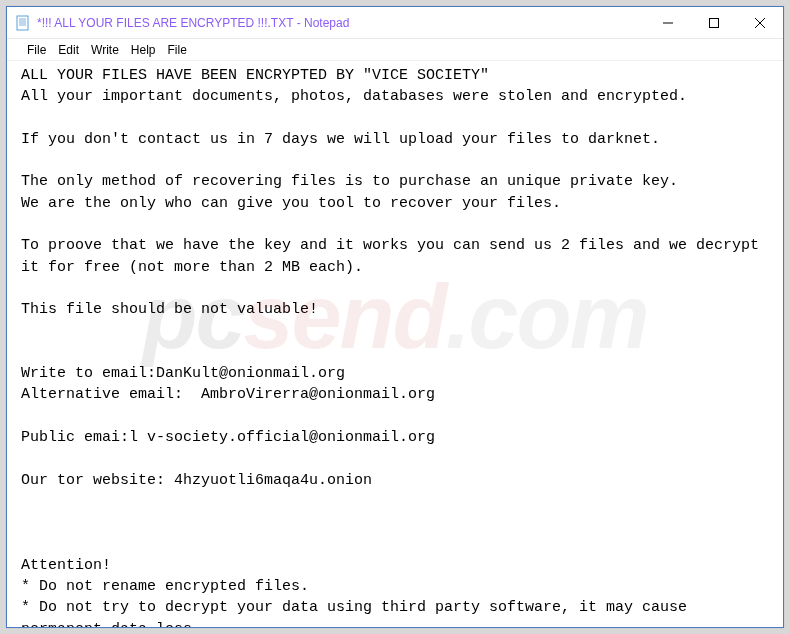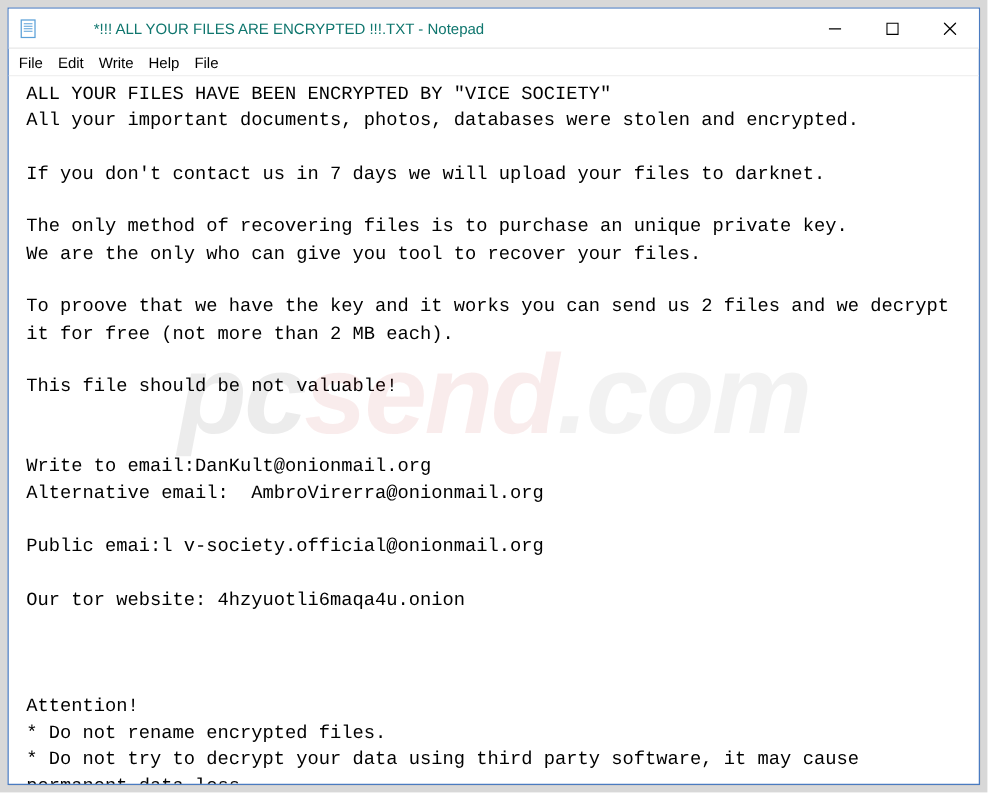--- a/index.html
+++ b/index.html
@@ -36,43 +36,42 @@
     .titlebar-icon {
       width: 16px;
       height: 16px;
       margin-left: 8px;
       margin-right: 6px;
       flex-shrink: 0;
     }
     .titlebar-text {
       flex: 1;
       font-size: 12px;
-      color: #0f766e;
+      color: #8b5cf6;
       white-space: nowrap;
       overflow: hidden;
-      margin-left: 38px;
     }
     .window-controls {
       display: flex;
       height: 100%;
     }
     .win-btn {
       width: 46px;
       height: 100%;
       display: flex;
       align-items: center;
       justify-content: center;
       color: #000;
     }
     .win-btn svg { display: block; }
     .menubar {
       height: 22px;
       display: flex;
       align-items: center;
-      padding-left: 2px;
+      padding-left: 14px;
       font-size: 12px;
       color: #000;
       border-bottom: 1px solid #f0f0f0;
       gap: 0;
     }
     .menu-item {
       padding: 2px 6px;
     }
     .content {
       flex: 1;

